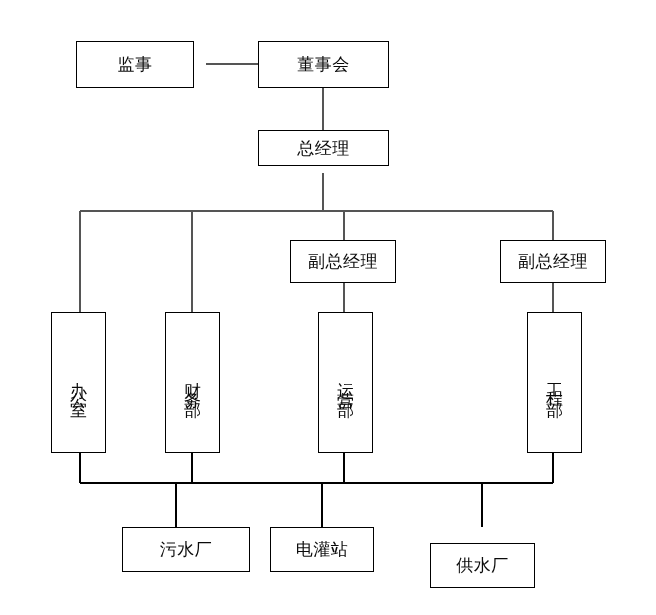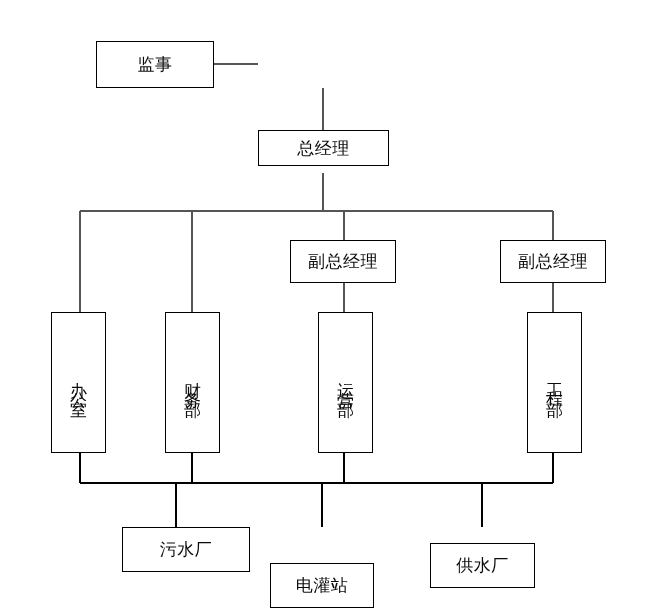--- a/index.html
+++ b/index.html
@@ -86,24 +86,27 @@
       <line x1="553" y1="453" x2="553" y2="483"></line>
 
       <line x1="80" y1="483" x2="553" y2="483"></line>
 
       <line x1="176" y1="483" x2="176" y2="527"></line>
       <line x1="322" y1="483" x2="322" y2="527"></line>
       <line x1="482" y1="483" x2="482" y2="527"></line>
     </g>
   </svg>
 
-  <div class="node horiz" style="left:96px; top:41px; width:118px; height:47px;">
+  <div class="node horiz" style="left:76px; top:41px; width:118px; height:47px;">
     <span class="label">监事</span>
   </div>
 
+  <div class="node horiz" style="left:258px; top:41px; width:131px; height:47px;">
+    <span class="label">董事会</span>
+  </div>
 
   <div class="node horiz" style="left:258px; top:130px; width:131px; height:36px;">
     <span class="label">总经理</span>
   </div>
 
   <div class="node horiz" style="left:290px; top:240px; width:106px; height:43px;">
     <span class="label">副总经理</span>
   </div>
 
   <div class="node horiz" style="left:500px; top:240px; width:106px; height:43px;">
@@ -123,21 +126,21 @@
   </div>
 
   <div class="node vert" style="left:527px; top:312px; width:55px; height:141px;">
     <span class="label">工程部</span>
   </div>
 
   <div class="node horiz" style="left:122px; top:527px; width:128px; height:45px;">
     <span class="label">污水厂</span>
   </div>
 
-  <div class="node horiz" style="left:270px; top:527px; width:104px; height:45px;margin-top:36px;">
+  <div class="node horiz" style="left:270px; top:527px; width:104px; height:45px;">
     <span class="label">电灌站</span>
   </div>
 
   <div class="node horiz" style="left:430px; top:527px; width:105px; height:45px;margin-top:16px;">
     <span class="label">供水厂</span>
   </div>
 
 </div>
 
 </body></html>

